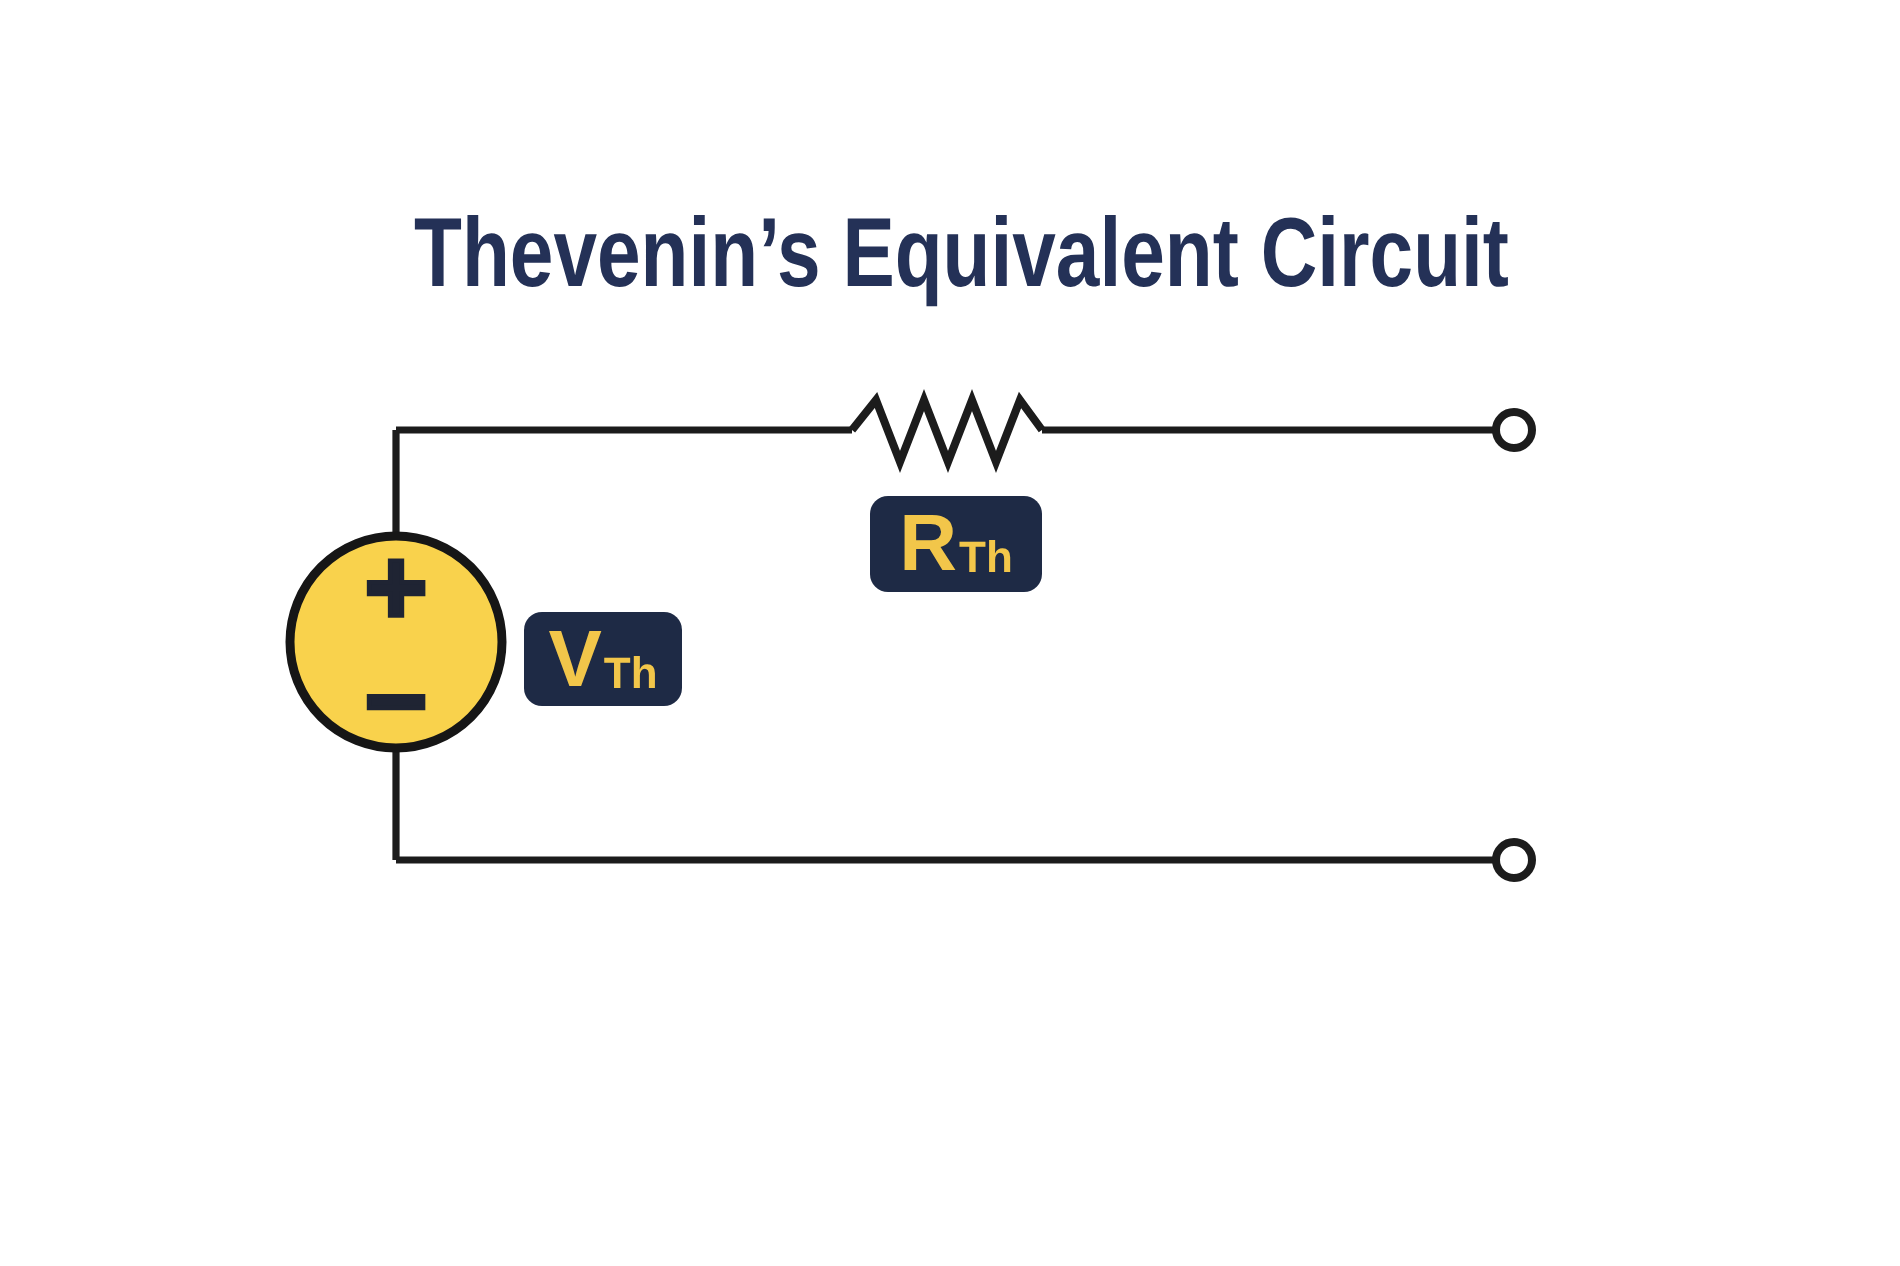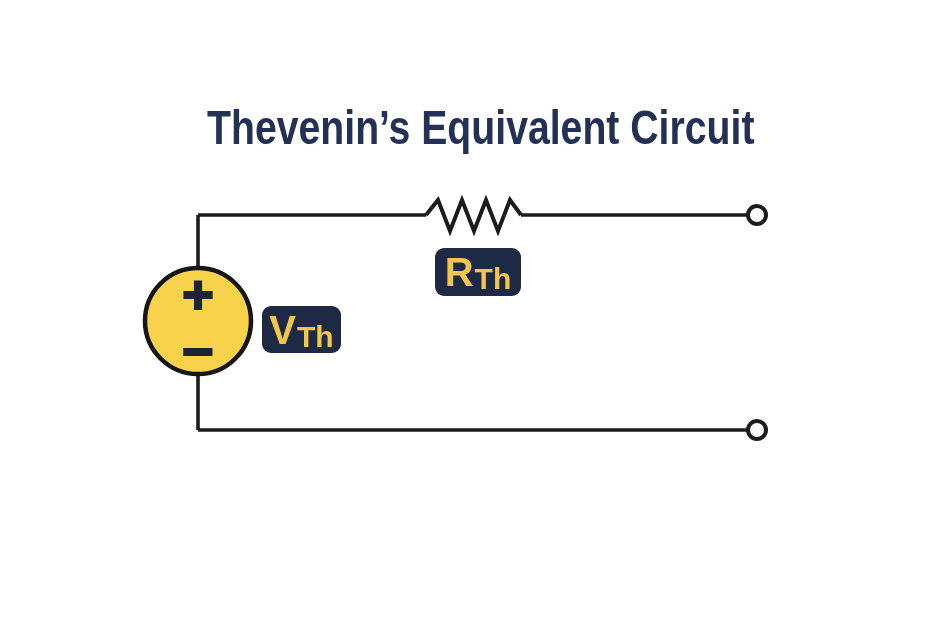--- a/index.html
+++ b/index.html
@@ -82,21 +82,21 @@
     background: var(--badge-navy);
     border-radius: 9px;
     color: var(--badge-yellow);
     line-height: 1;
   }
   .badge .main {
     font-size: 40px;
     font-weight: 700;
   }
   .badge .sub {
-    font-size: 30px;
+    font-size: 22px;
     font-weight: 700;
     position: relative;
     top: 7px;
     margin-left: 1px;
   }
   .badge-vth { left: 262px; top: 306px; width: 79px; height: 47px; }
   .badge-rth { left: 435px; top: 248px; width: 86px; height: 48px; }
 </style>
 </head>
 <body>

